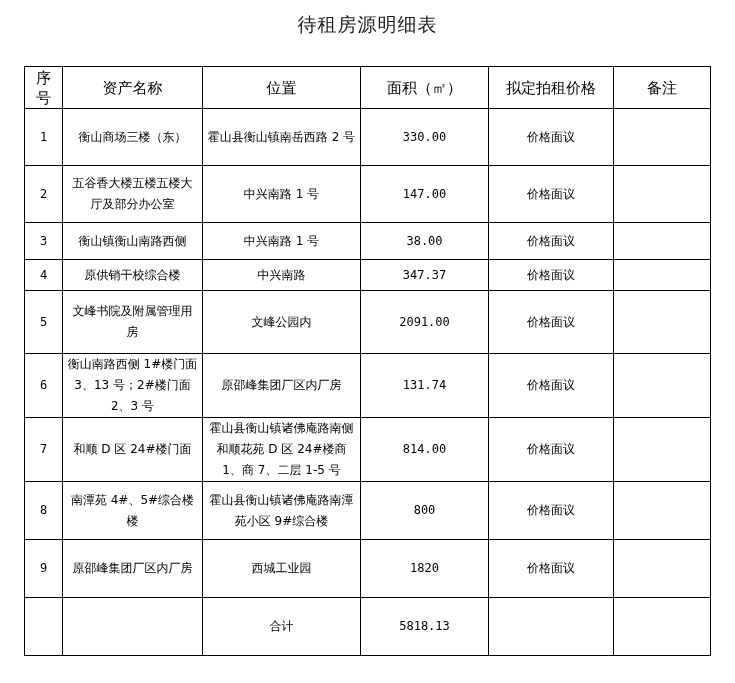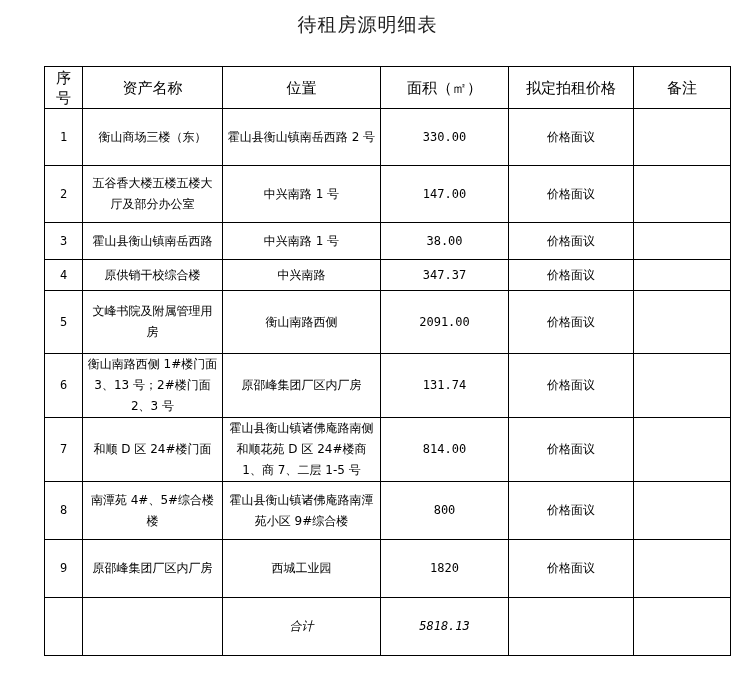--- a/index.html
+++ b/index.html
@@ -26,21 +26,20 @@
       letter-spacing: 1px;
       color: #1a1a1a;
     }
     table.rent-table {
       position: absolute;
       left: 24px;
       top: 66px;
       border-collapse: collapse;
       table-layout: fixed;
       width: 686px;
-      margin-left: 20px;
     }
     table.rent-table td, table.rent-table th {
       border: 1.3px solid #000;
       text-align: center;
       vertical-align: middle;
       padding: 0 4px;
       font-size: 12px;
       line-height: 21px;
       font-weight: normal;
       word-break: break-all;
@@ -52,21 +51,20 @@
     }
     .num {
       font-family: "DejaVu Sans Mono", "Liberation Mono", monospace;
       font-size: 12px;
     }
     .price {
       font-size: 12px;
     }
     .total-label, .total-value {
       font-weight: bold;
-      font-style: italic;
     }
   </style>
 </head>
 <body>
 
 <div class="doc-title">待租房源明细表</div>
 
 <table class="rent-table">
   <colgroup>
     <col style="width:38px">
@@ -98,38 +96,38 @@
     <tr style="height:57px">
       <td class="num">2</td>
       <td>五谷香大楼五楼五楼大厅及部分办公室</td>
       <td>中兴南路 1 号</td>
       <td class="num">147.00</td>
       <td class="price">价格面议</td>
       <td></td>
     </tr>
     <tr style="height:37px">
       <td class="num">3</td>
-      <td>霍山县衡山镇南岳西路</td>
+      <td>衡山镇衡山南路西侧</td>
       <td>中兴南路 1 号</td>
       <td class="num">38.00</td>
       <td class="price">价格面议</td>
       <td></td>
     </tr>
     <tr style="height:31px">
       <td class="num">4</td>
       <td>原供销干校综合楼</td>
       <td>中兴南路</td>
       <td class="num">347.37</td>
       <td class="price">价格面议</td>
       <td></td>
     </tr>
     <tr style="height:63px">
       <td class="num">5</td>
       <td>文峰书院及附属管理用房</td>
-      <td>衡山南路西侧</td>
+      <td>文峰公园内</td>
       <td class="num">2091.00</td>
       <td class="price">价格面议</td>
       <td></td>
     </tr>
     <tr style="height:63px">
       <td class="num">6</td>
       <td>衡山南路西侧 1#楼门面 3、13 号；2#楼门面 2、3 号</td>
       <td>原邵峰集团厂区内厂房</td>
       <td class="num">131.74</td>
       <td class="price">价格面议</td>

